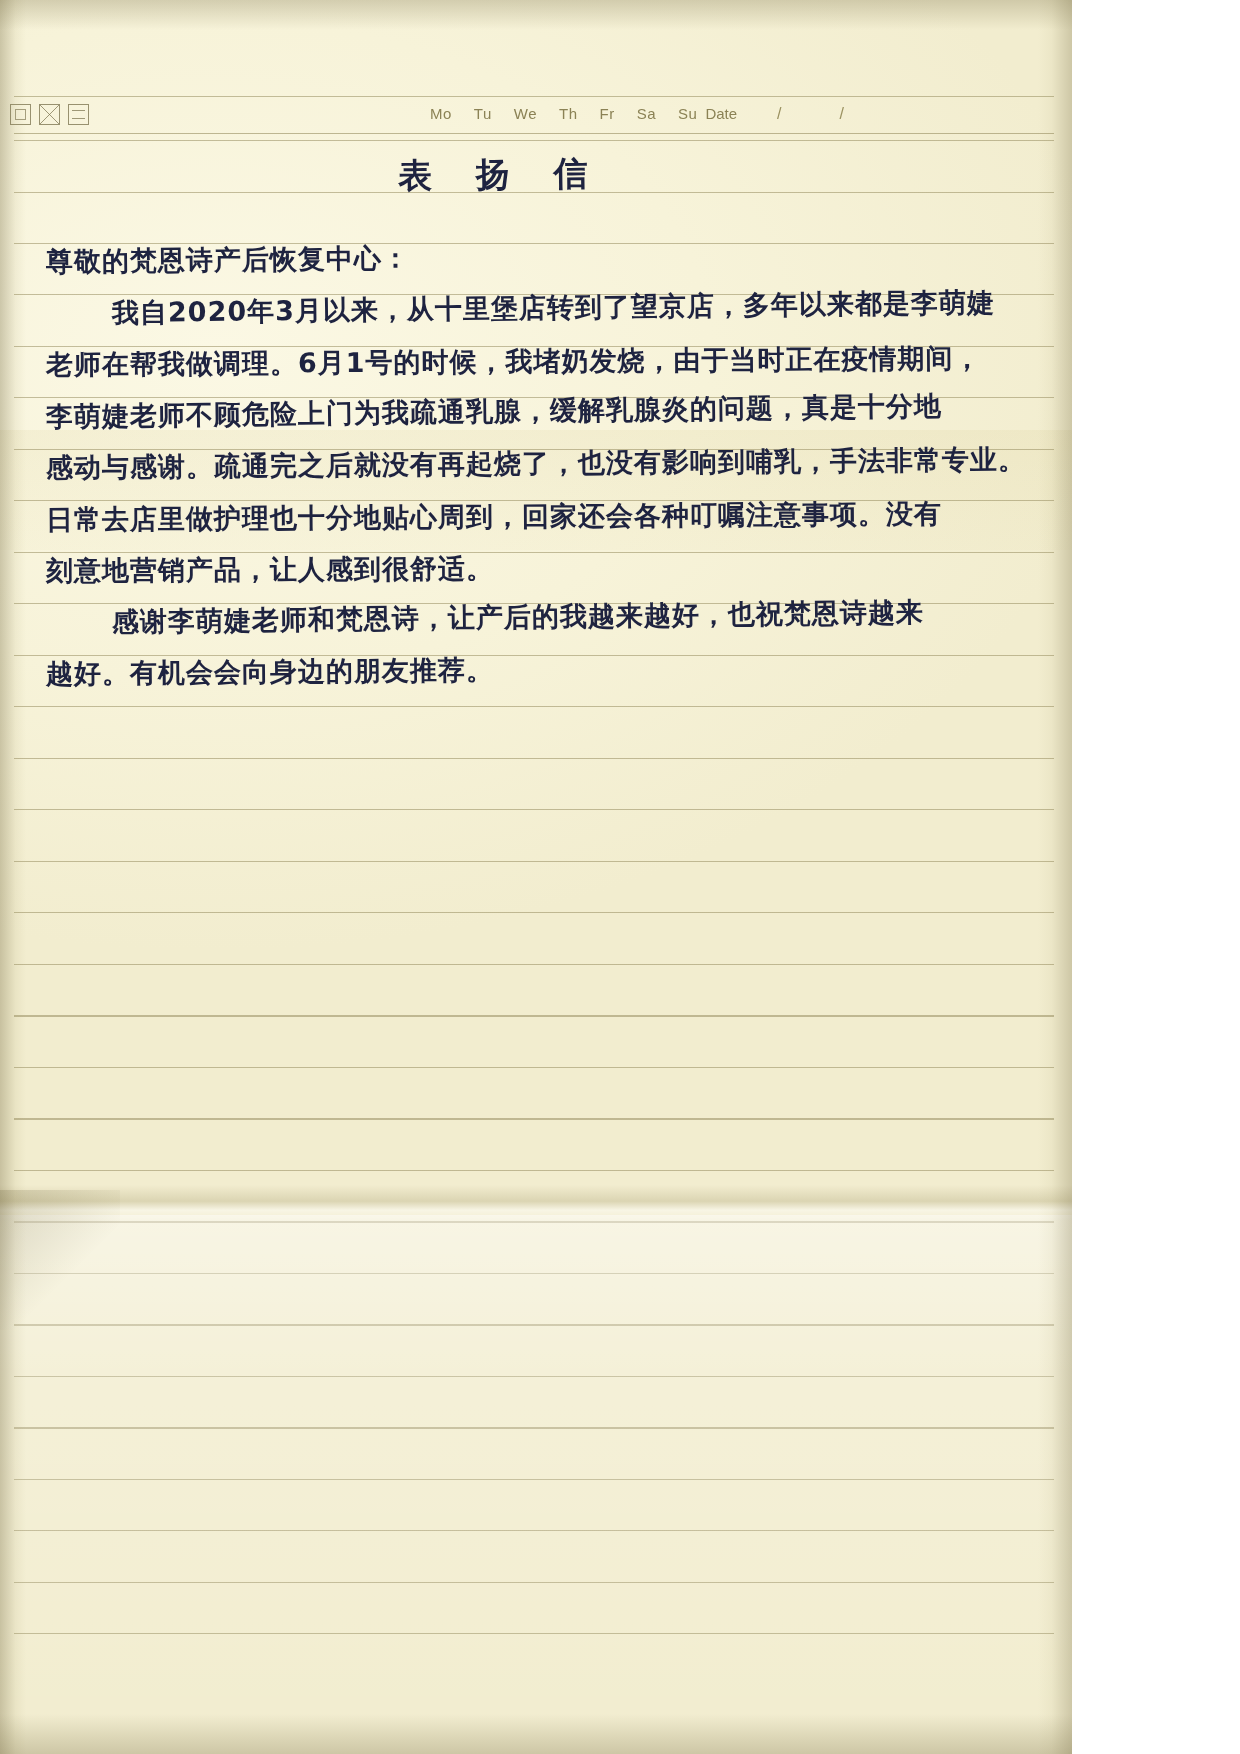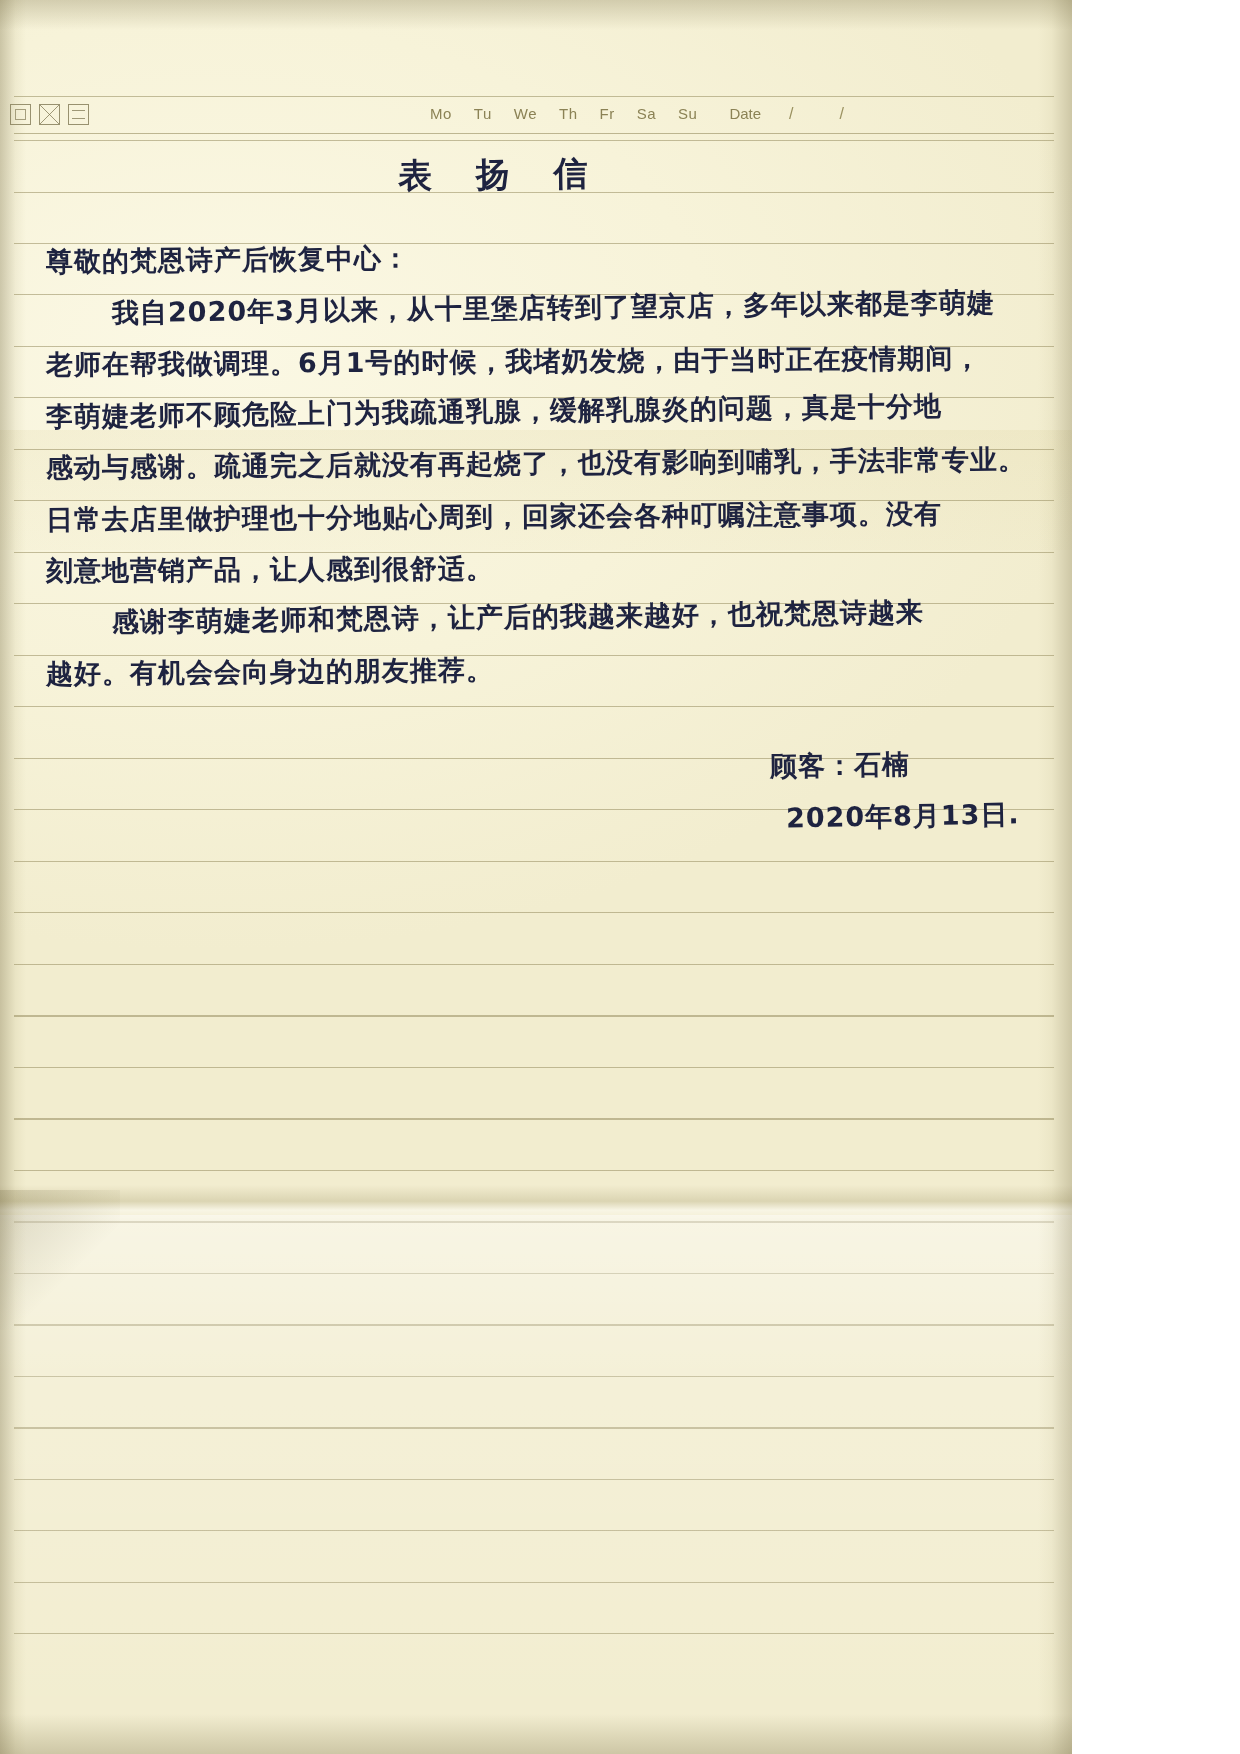--- a/index.html
+++ b/index.html
@@ -116,21 +116,21 @@
     font-size: 15px;
     letter-spacing: 0.5px;
     font-family: "Liberation Sans", sans-serif;
   }
   .date-field {
     position: absolute;
     top: 105px;
     right: 210px;
     display: flex;
     align-items: baseline;
-    gap: 10px;
+    gap: 22px;
     color: #8b8255;
     font-size: 15px;
     font-family: "Liberation Sans", sans-serif;
   }
   .date-field .slash { color: #9a9160; font-size: 16px; padding: 0 18px; }
   
   .hand {
     color: #1e2340;
     font-family: "DejaVu Sans", sans-serif;
     font-weight: 600;
@@ -242,26 +242,20 @@
     <div class="line indent l2">我自2020年3月以来，从十里堡店转到了望京店，多年以来都是李萌婕</div>
     <div class="line l3">老师在帮我做调理。6月1号的时候，我堵奶发烧，由于当时正在疫情期间，</div>
     <div class="line l2">李萌婕老师不顾危险上门为我疏通乳腺，缓解乳腺炎的问题，真是十分地</div>
     <div class="line l4">感动与感谢。疏通完之后就没有再起烧了，也没有影响到哺乳，手法非常专业。</div>
     <div class="line l3">日常去店里做护理也十分地贴心周到，回家还会各种叮嘱注意事项。没有</div>
     <div class="line l5">刻意地营销产品，让人感到很舒适。</div>
     <div class="line indent l2">感谢李萌婕老师和梵恩诗，让产后的我越来越好，也祝梵恩诗越来</div>
     <div class="line l4">越好。有机会会向身边的朋友推荐。</div>
   </div>
 
-  <div class="sign-block hand">
-    <div class="sign-line">
-      <span>顾客：</span><span>石楠</span>
-    </div>
-    <div class="sign-line date-line">2020年8月13日.</div>
-  </div>
 
   <div class="fold"></div>
   <div class="lower-wash"></div>
   <div class="corner-crease"></div>
 
   <div class="edge-left"></div>
   <div class="edge-right"></div>
   <div class="edge-top"></div>
   <div class="edge-bottom"></div>
 </div>

